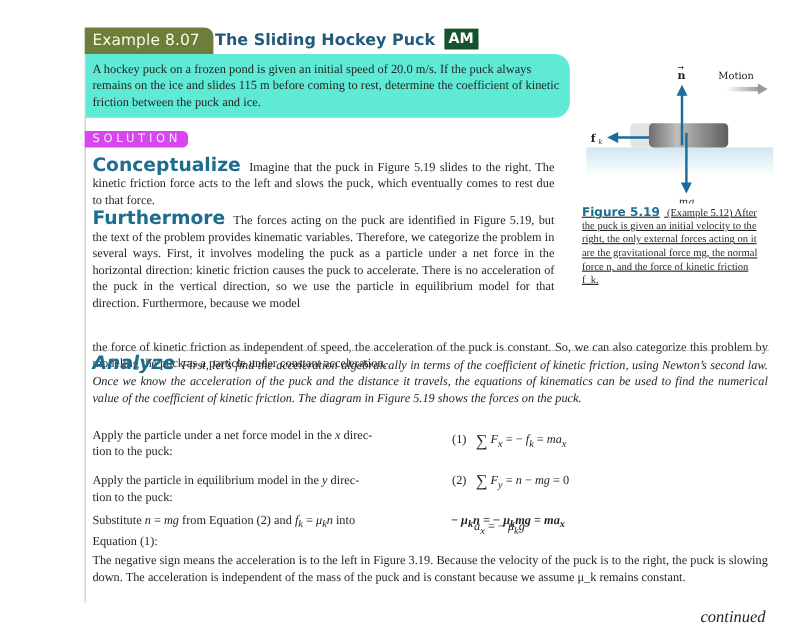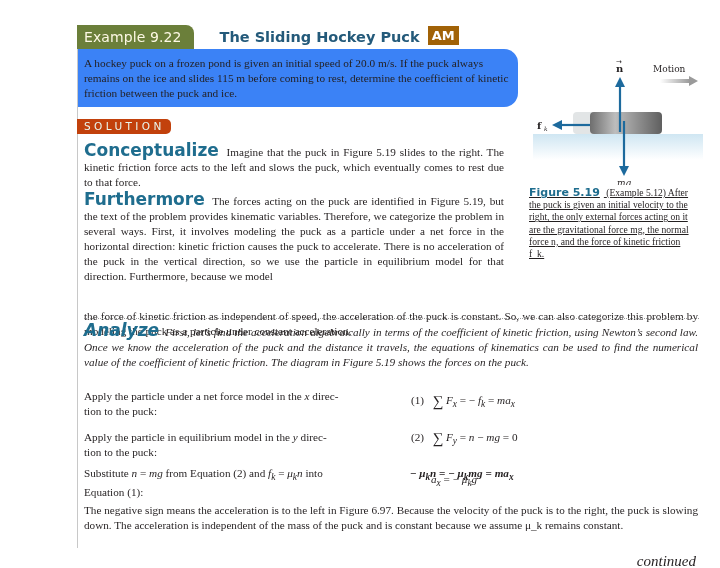--- a/index.html
+++ b/index.html
@@ -4,26 +4,26 @@
 <style>
   * { margin: 0; padding: 0; box-sizing: border-box; }
   html, body { width: 720px; height: 568px; background: #ffffff; overflow: hidden; }
   body { position: relative; font-family: "Liberation Serif", "DejaVu Serif", serif; color: #231f20; font-size: 11.2px; }
   .sans { font-family: "DejaVu Sans", "Liberation Sans", sans-serif; }
 
   .leftrule { position: absolute; left: 77px; top: 48px; width: 1px; height: 500px; background: #c8c8c8; }
 
   .ex-header { position: absolute; left: 77px; top: 25px; height: 24px; display: flex; align-items: center; }
   .ex-tab { background: #6b7f3a; color: #fdf8e4; font-size: 14px; padding: 0 12px 0 7px; height: 24px; line-height: 24px; border-top-right-radius: 8px; letter-spacing: 0.1px; }
-  .ex-title { color: #245a7a; font-size: 14.5px; margin-left: 26px; font-weight: normal; }
-  .am-badge { background: #a16207; color: #ffffff; font-size: 13px; padding: 0 4px; height: 19px; line-height: 19px; margin-left: 8px; margin-top: -4px; font-weight: bold; }
+  .ex-title { color: #245a7a; font-size: 14.5px; margin-left: 2px; font-weight: normal; }
+  .am-badge { background: #14532d; color: #ffffff; font-size: 13px; padding: 0 4px; height: 19px; line-height: 19px; margin-left: 8px; margin-top: -4px; font-weight: bold; }
 
-  .problem { position: absolute; left: 78px; top: 49px; width: 440px; height: 58px; background: #3b82f6; border-bottom-right-radius: 14px; border-top-right-radius: 14px; padding: 7px 8px 10px 6px; line-height: 15.2px; font-size: 11.3px; }
+  .problem { position: absolute; left: 78px; top: 49px; width: 440px; height: 58px; background: #5eead4; border-bottom-right-radius: 14px; border-top-right-radius: 14px; padding: 7px 8px 10px 6px; line-height: 15.2px; font-size: 11.3px; }
 
-  .solution-tag { position: absolute; left: 77px; top: 119px; height: 15px; background: #c2410c; color: #e9f7ef; font-size: 10.5px; letter-spacing: 3.4px; padding: 0 6px 0 7px; line-height: 15px; border-top-right-radius: 5px; border-bottom-right-radius: 5px; }
+  .solution-tag { position: absolute; left: 77px; top: 119px; height: 15px; background: #d946ef; color: #e9f7ef; font-size: 10.5px; letter-spacing: 3.4px; padding: 0 6px 0 7px; line-height: 15px; border-top-right-radius: 5px; border-bottom-right-radius: 5px; }
 
   .para { position: absolute; left: 84px; text-align: justify; line-height: 15.1px; font-size: 11.2px; }
   .step { color: #1f6d8e; font-weight: bold; font-size: 17px; }
   .it { }
 
   .dotted { position: absolute; left: 84px; top: 318px; width: 615px; border-top: 1px dotted #9a9a9a; }
 
   .eq-row { position: absolute; left: 84px; line-height: 15px; font-size: 11.2px; width: 300px; }
   .eq { position: absolute; font-size: 11.2px; line-height: 15px; }
   .eq .sig { font-size: 15px; vertical-align: -2px; }
@@ -34,21 +34,21 @@
   .fig { position: absolute; left: 525px; top: 55px; width: 195px; height: 130px; }
   .caption { position: absolute; left: 529px; top: 187px; width: 165px; font-size: 9.6px; line-height: 12.2px; text-decoration: underline; }
   .caption .figlabel { color: #1f6d8e; font-weight: bold; font-size: 11px; margin-right: 4px; }
 </style>
 </head>
 <body>
 
 <div class="leftrule"></div>
 
 <div class="ex-header">
-  <div class="ex-tab sans">Example 9.22</div>
+  <div class="ex-tab sans">Example 8.07</div>
   <div class="ex-title sans" style="font-weight:bold;">The Sliding Hockey Puck</div>
   <div class="am-badge sans">AM</div>
 </div>
 
 <div class="problem">A hockey puck on a frozen pond is given an initial speed of 20.0 m/s. If the puck always remains on the ice and slides 115 m before coming to rest, determine the coefficient of kinetic friction between the puck and ice.</div>
 
 <div class="solution-tag sans">SOLUTION</div>
 
 <div class="para" style="top:143px; width:420px;">
   <span class="step sans">Conceptualize</span>&nbsp;
@@ -79,21 +79,21 @@
 <div class="eq-row" style="top:430px;">Apply the particle in equilibrium model in the <i>y</i> direc-<br>tion to the puck:</div>
 <div class="eq" style="left:411px; top:430px;">
   <span>(2)</span>&nbsp;&nbsp;
   <span class="sig">∑</span> <i>F<sub>y</sub></i> = <i>n</i> − <i>mg</i> = 0
 </div>
 
 <div class="eq-row" style="top:466px; width:320px;">Substitute <i>n</i> = <i>mg</i> from Equation (2) and <i>f<sub>k</sub></i> = <i>μ<sub>k</sub>n</i> into<br>Equation (1):</div>
 <div class="eq" style="left:410px; top:466px;font-weight:bold;">− <i>μ<sub>k</sub>n</i> = − <i>μ<sub>k</sub>mg</i> = <i>ma<sub>x</sub></i></div>
 <div class="eq" style="left:431px; top:472px;font-family:Liberation Serif, serif;"><i>a<sub>x</sub></i> = − <i>μ<sub>k</sub>g</i></div>
 
-<div class="para" style="top:503px; width:614px;">The negative sign means the acceleration is to the left in Figure 6.97. Because the velocity of the puck is to the right, the puck is slowing down. The acceleration is independent of the mass of the puck and is constant because we assume μ_k remains constant.</div>
+<div class="para" style="top:503px; width:614px;">The negative sign means the acceleration is to the left in Figure 3.19. Because the velocity of the puck is to the right, the puck is slowing down. The acceleration is independent of the mass of the puck and is constant because we assume μ_k remains constant.</div>
 
 <div class="continued">continued</div>
 
 <div class="fig">
   <svg width="195" height="130" viewBox="0 0 195 130">
     <defs>
       <linearGradient id="ice" x1="0" y1="0" x2="0" y2="1">
         <stop offset="0" stop-color="#cfe6f2"></stop>
         <stop offset="1" stop-color="#ffffff"></stop>
       </linearGradient>

